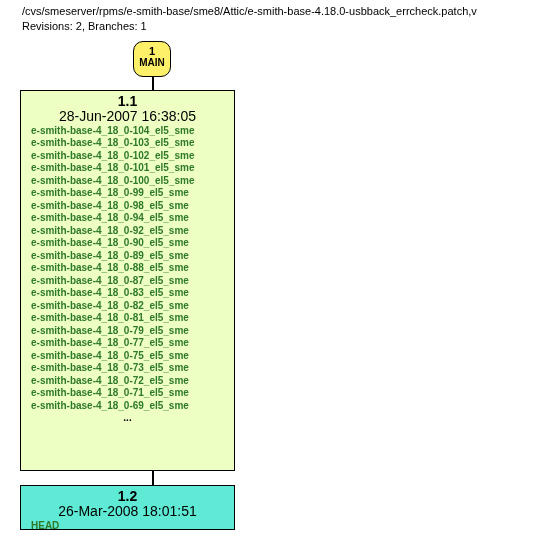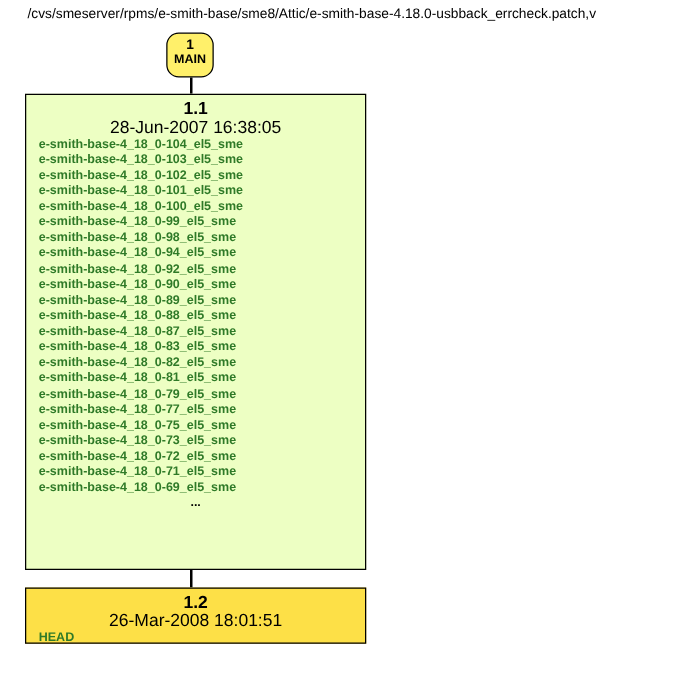--- a/index.html
+++ b/index.html
@@ -43,28 +43,28 @@
     font-size: 11px;
   }
   .branch-badge .lbl {
     display: block;
     font-size: 10px;
   }
   
   .node {
     position: absolute;
     left: 20px;
-    width: 273px;
+    width: 215px;
     border: 1px solid #000;
     background: #edffc3;
     box-sizing: border-box;
     overflow: hidden;
   }
   .node.dead {
-    background: #fde047;
+    background: #5eead4;
   }
   .node .rev {
     text-align: center;
     font-weight: bold;
     font-size: 14px;
     padding-top: 2px;
   }
   .node .date {
     text-align: center;
     font-size: 14px;
@@ -106,20 +106,21 @@
   .vline.mid {
     top: 435px;
     height: 14px;
   }
 </style>
 </head>
 <body>
 
 <div class="header">
   <div>/cvs/smeserver/rpms/e-smith-base/sme8/Attic/e-smith-base-4.18.0-usbback_errcheck.patch,v</div>
+  <div>Revisions: 2, Branches: 1</div>
 </div>
 
 <div class="diagram">
 
   <div class="vline top"></div>
   <div class="vline mid"></div>
 
   <div class="branch-badge">
     <span class="num">1</span>
     <span class="lbl">MAIN</span>

